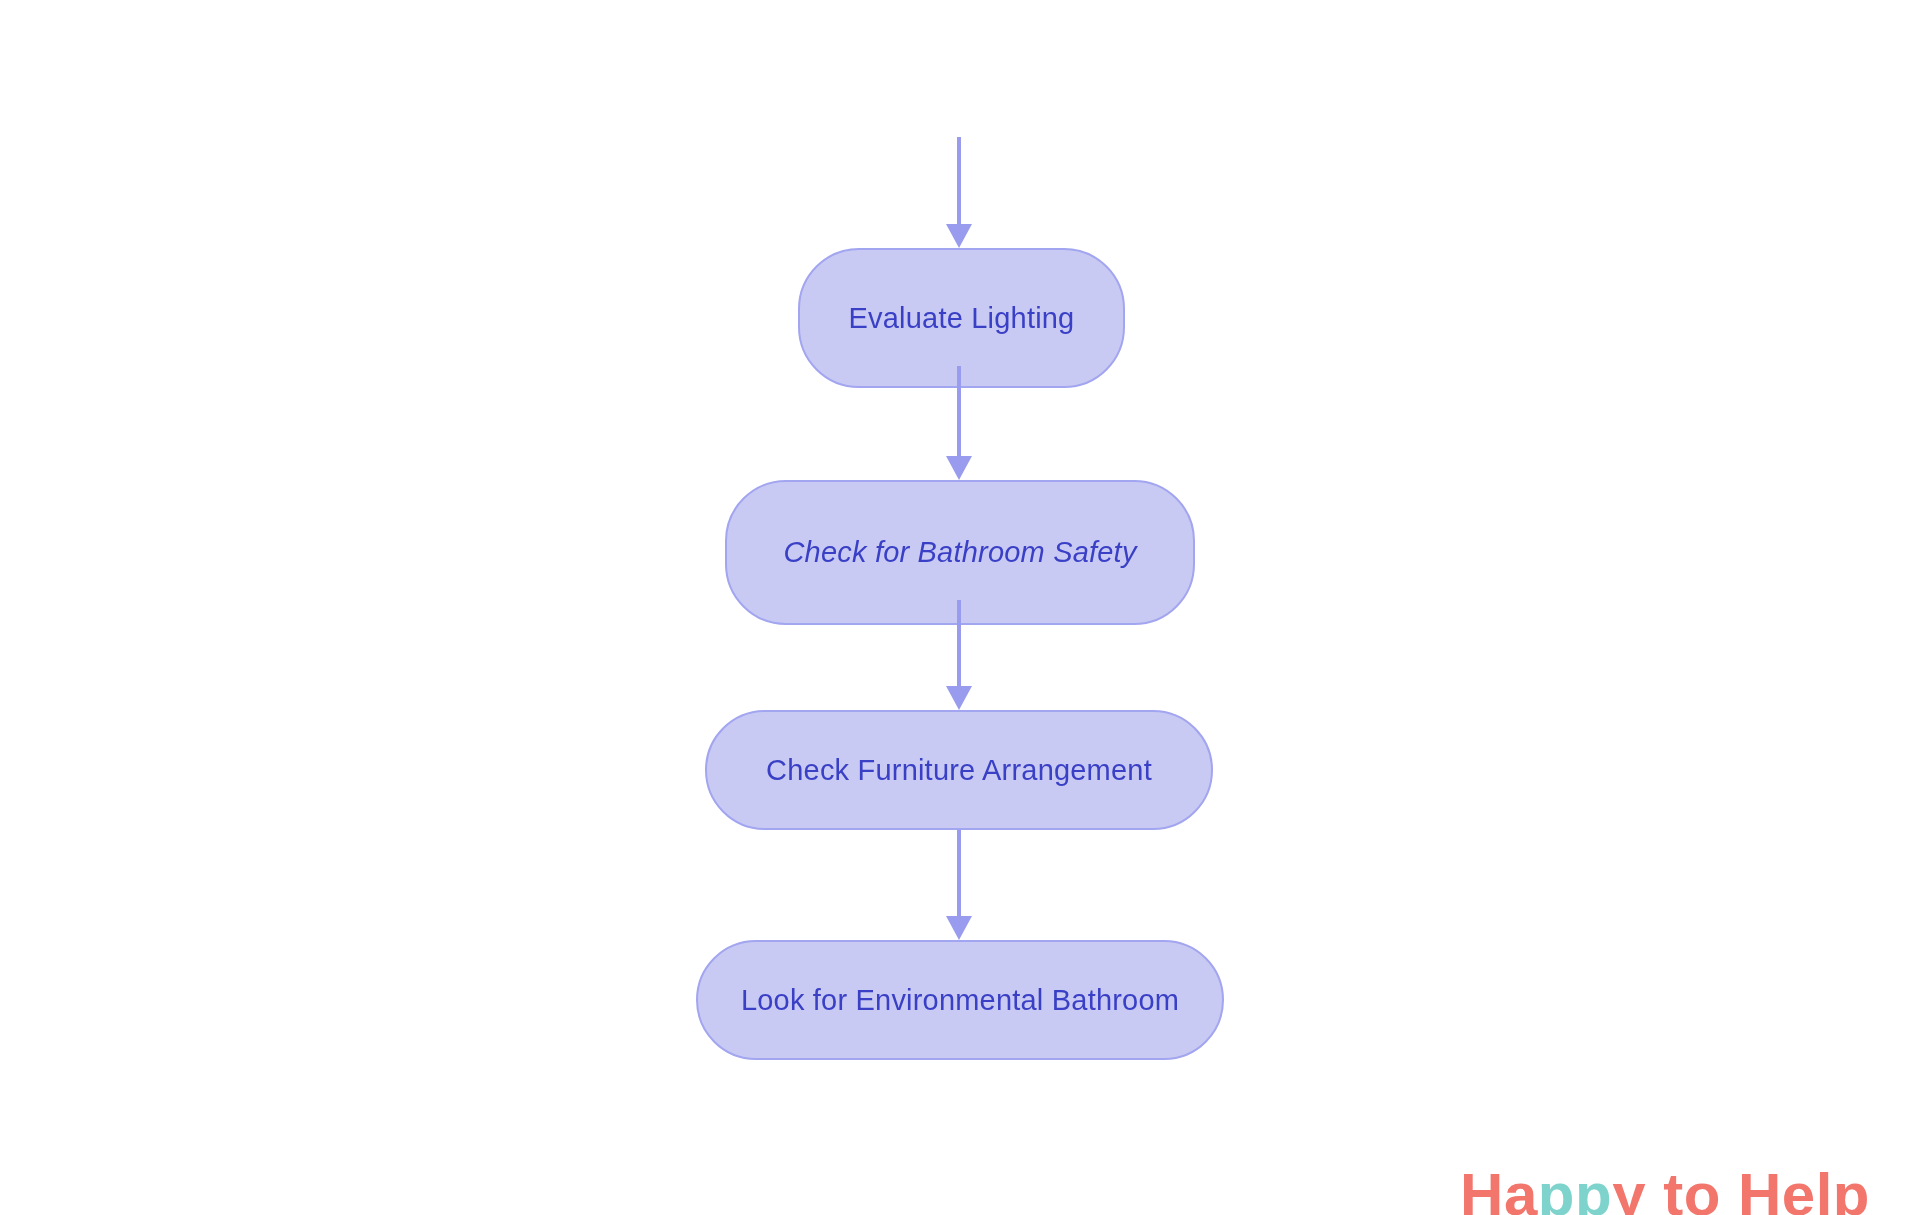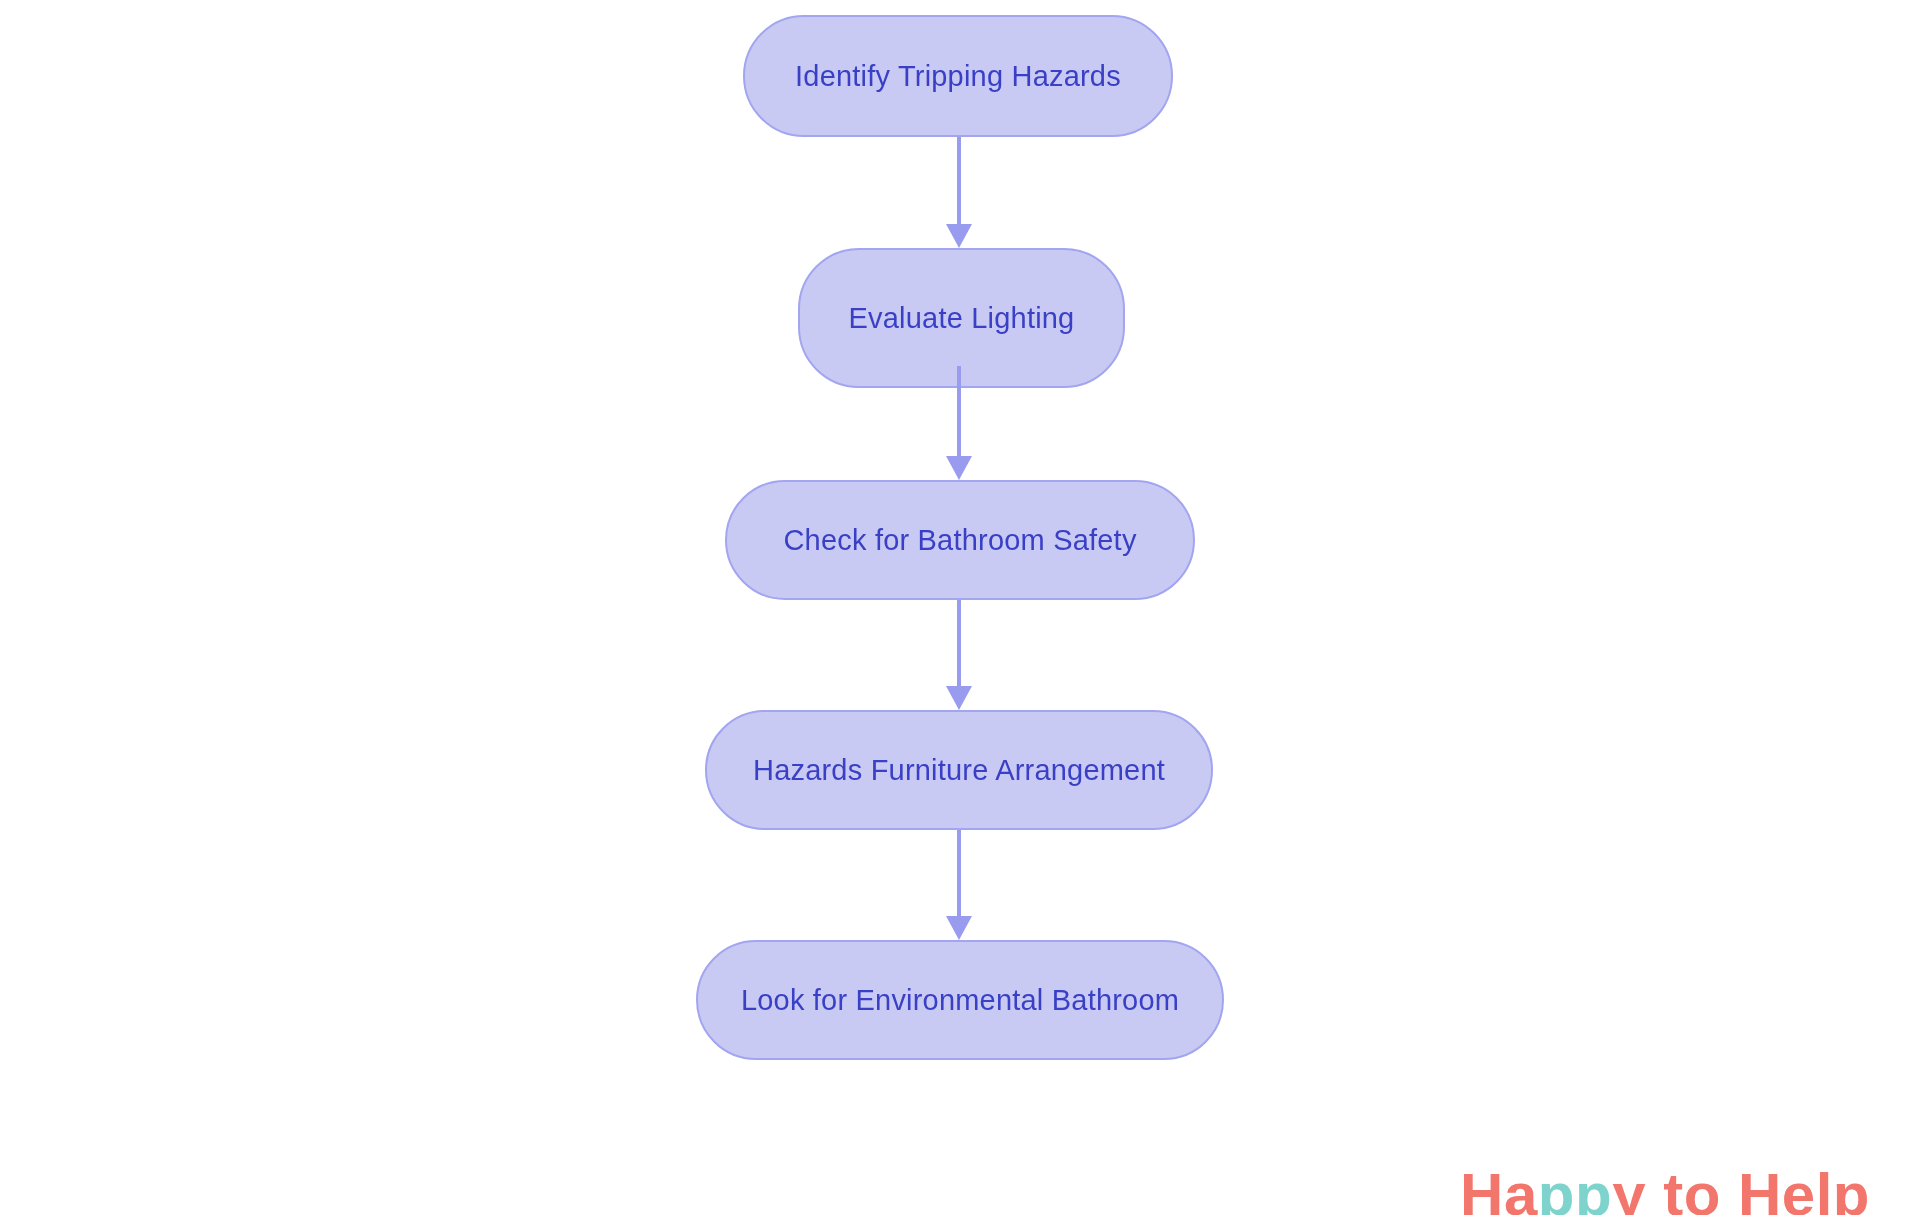--- a/index.html
+++ b/index.html
@@ -27,21 +27,21 @@
     border-radius:61px;
     color:#3a40c6;
     font-size:29px;
     font-weight:500;
     letter-spacing:0.2px;
     text-align:center;
     white-space:nowrap;
   }
   .n1{left:743px; top:15px;  width:430px; height:122px;}
   .n2{left:798px; top:248px; width:327px; height:140px;}
-  .n3{left:725px; top:480px; width:470px; height:120px;}
+  .n3{left:725px; top:480px; width:470px; height:145px;font-style:italic;}
   .n4{left:705px; top:710px; width:508px; height:120px;}
   .n5{left:696px; top:940px; width:528px; height:120px;}
 
   
   .arrow{
     position:absolute;
     left:946px;
     width:26px;
     display:flex;
     flex-direction:column;
@@ -79,23 +79,20 @@
   }
   .coral{color:#f3766c;}
   .teal{color:#7fd3cd;}
   .pp-wrap{position:relative; display:inline-block;}
 </style>
 </head>
 <body>
 
 <div class="canvas">
 
-  <div class="node n1">
-    <span>Identify Tripping Hazards</span>
-  </div>
 
   <div class="arrow a1">
     <div class="arrow-line"></div>
     <div class="arrow-head"></div>
   </div>
 
   <div class="node n2">
     <span>Evaluate Lighting</span>
   </div>
 
@@ -107,21 +104,21 @@
   <div class="node n3">
     <span>Check for Bathroom Safety</span>
   </div>
 
   <div class="arrow a3">
     <div class="arrow-line"></div>
     <div class="arrow-head"></div>
   </div>
 
   <div class="node n4">
-    <span>Hazards Furniture Arrangement</span>
+    <span>Check Furniture Arrangement</span>
   </div>
 
   <div class="arrow a4">
     <div class="arrow-line"></div>
     <div class="arrow-head"></div>
   </div>
 
   <div class="node n5">
     <span>Look for Environmental Bathroom</span>
   </div>

